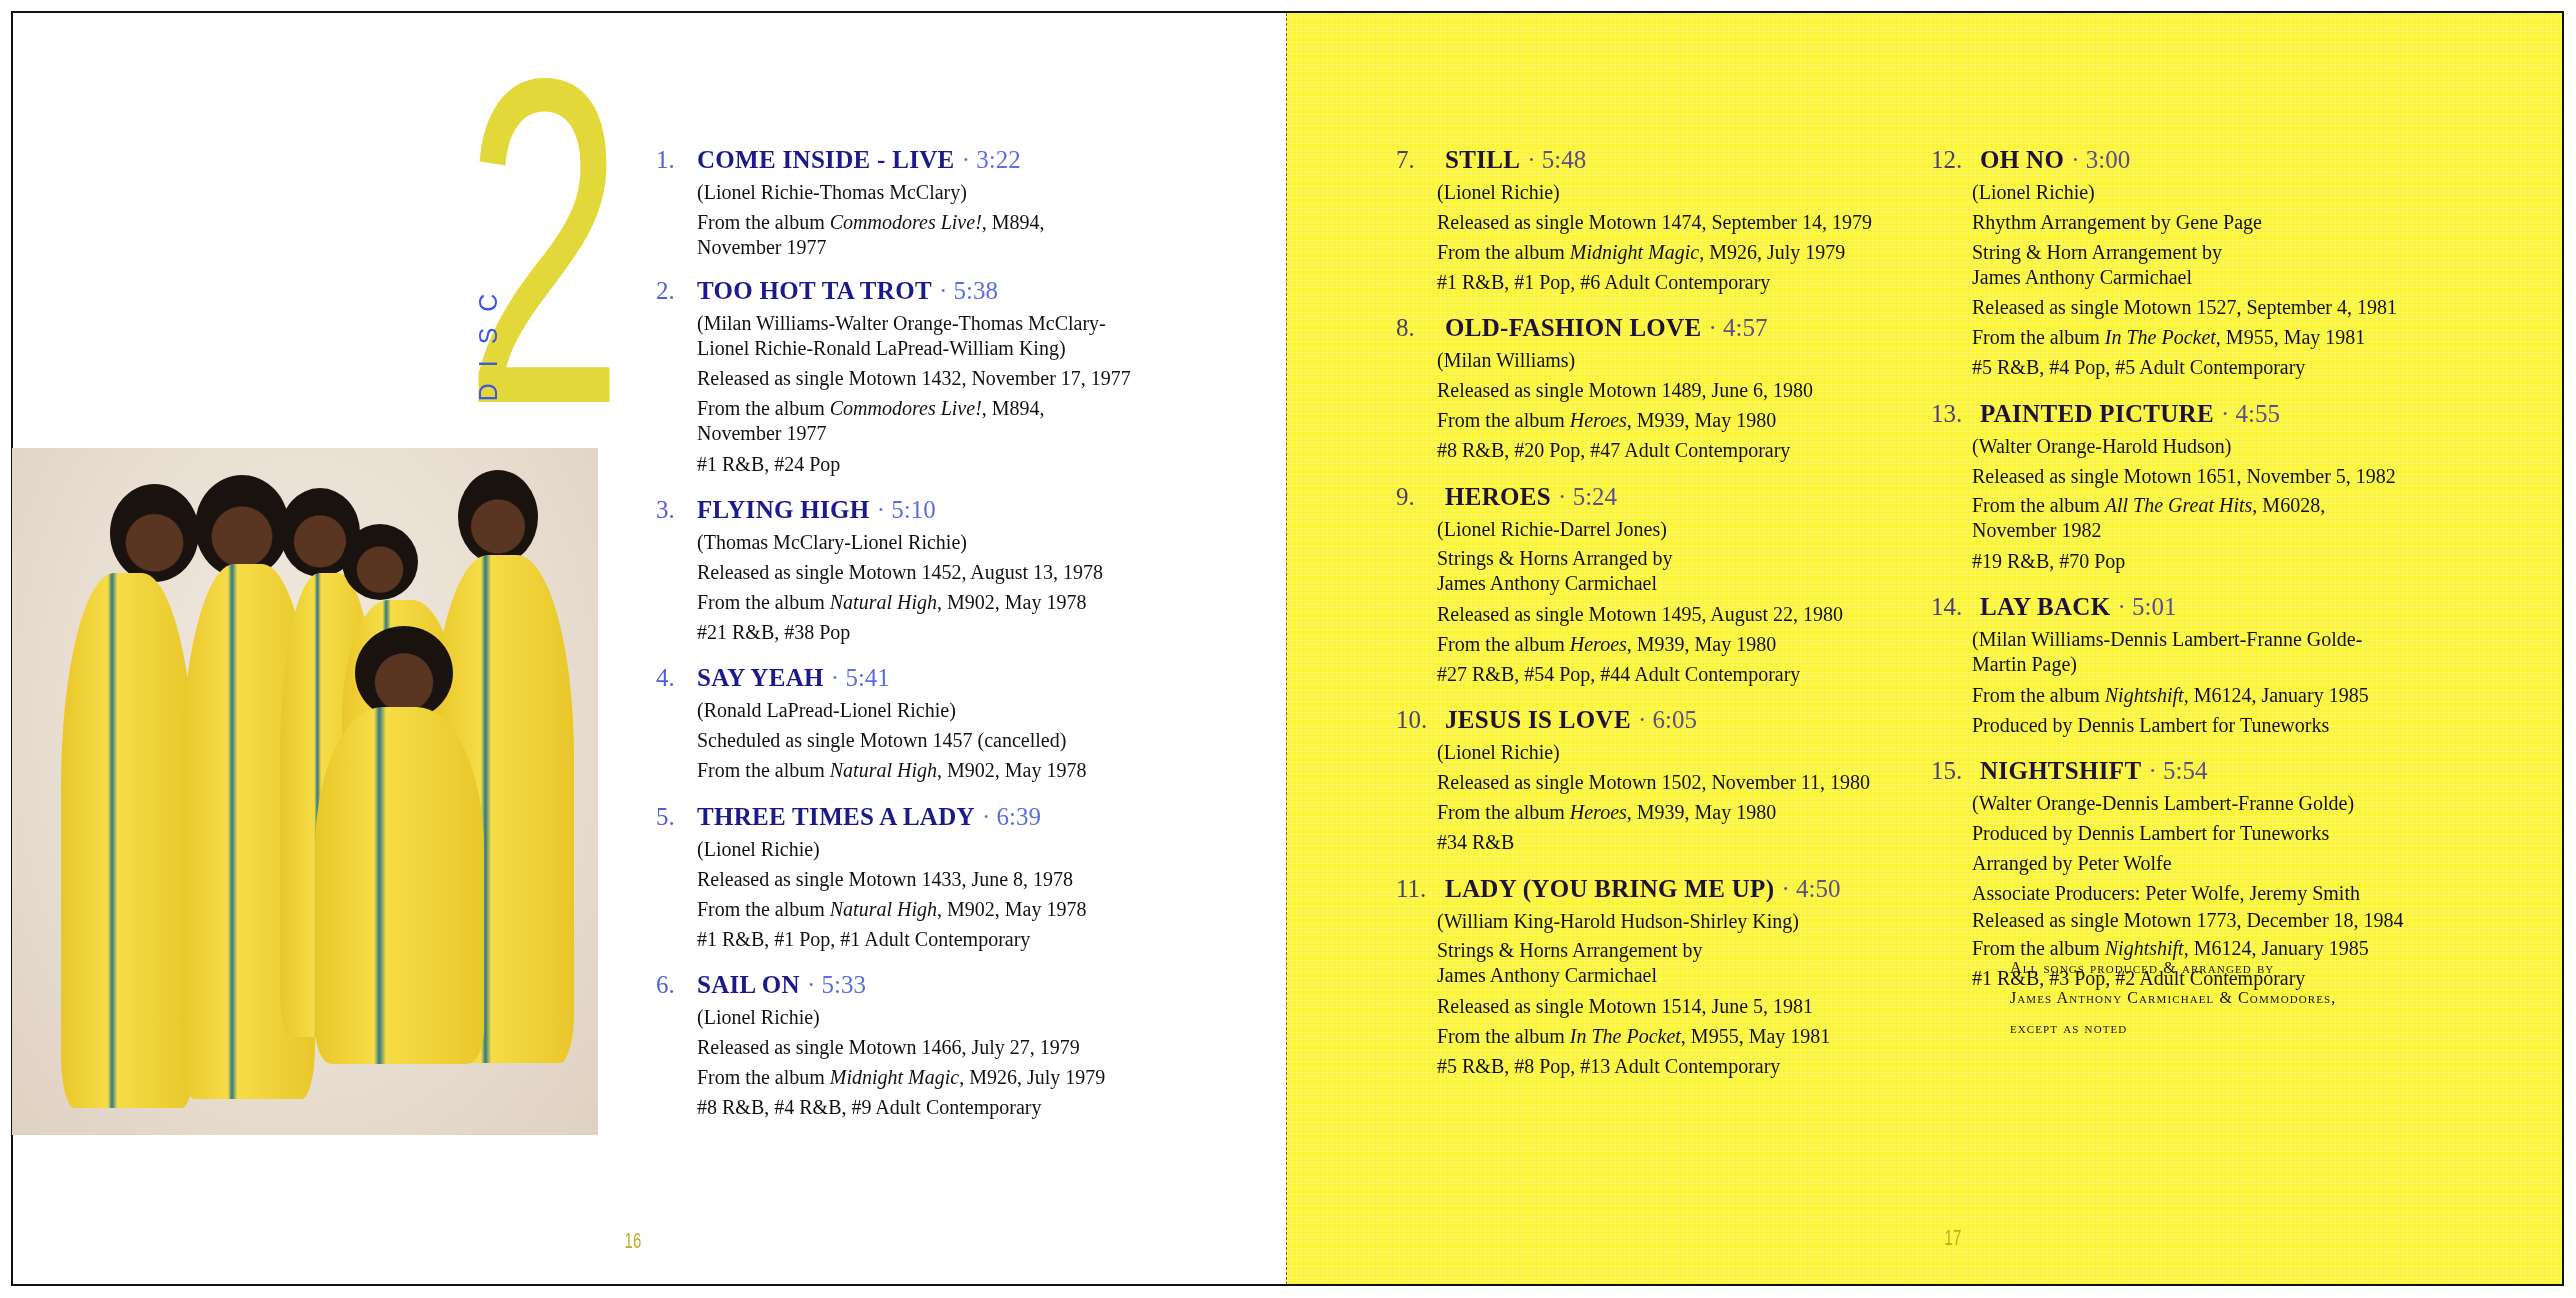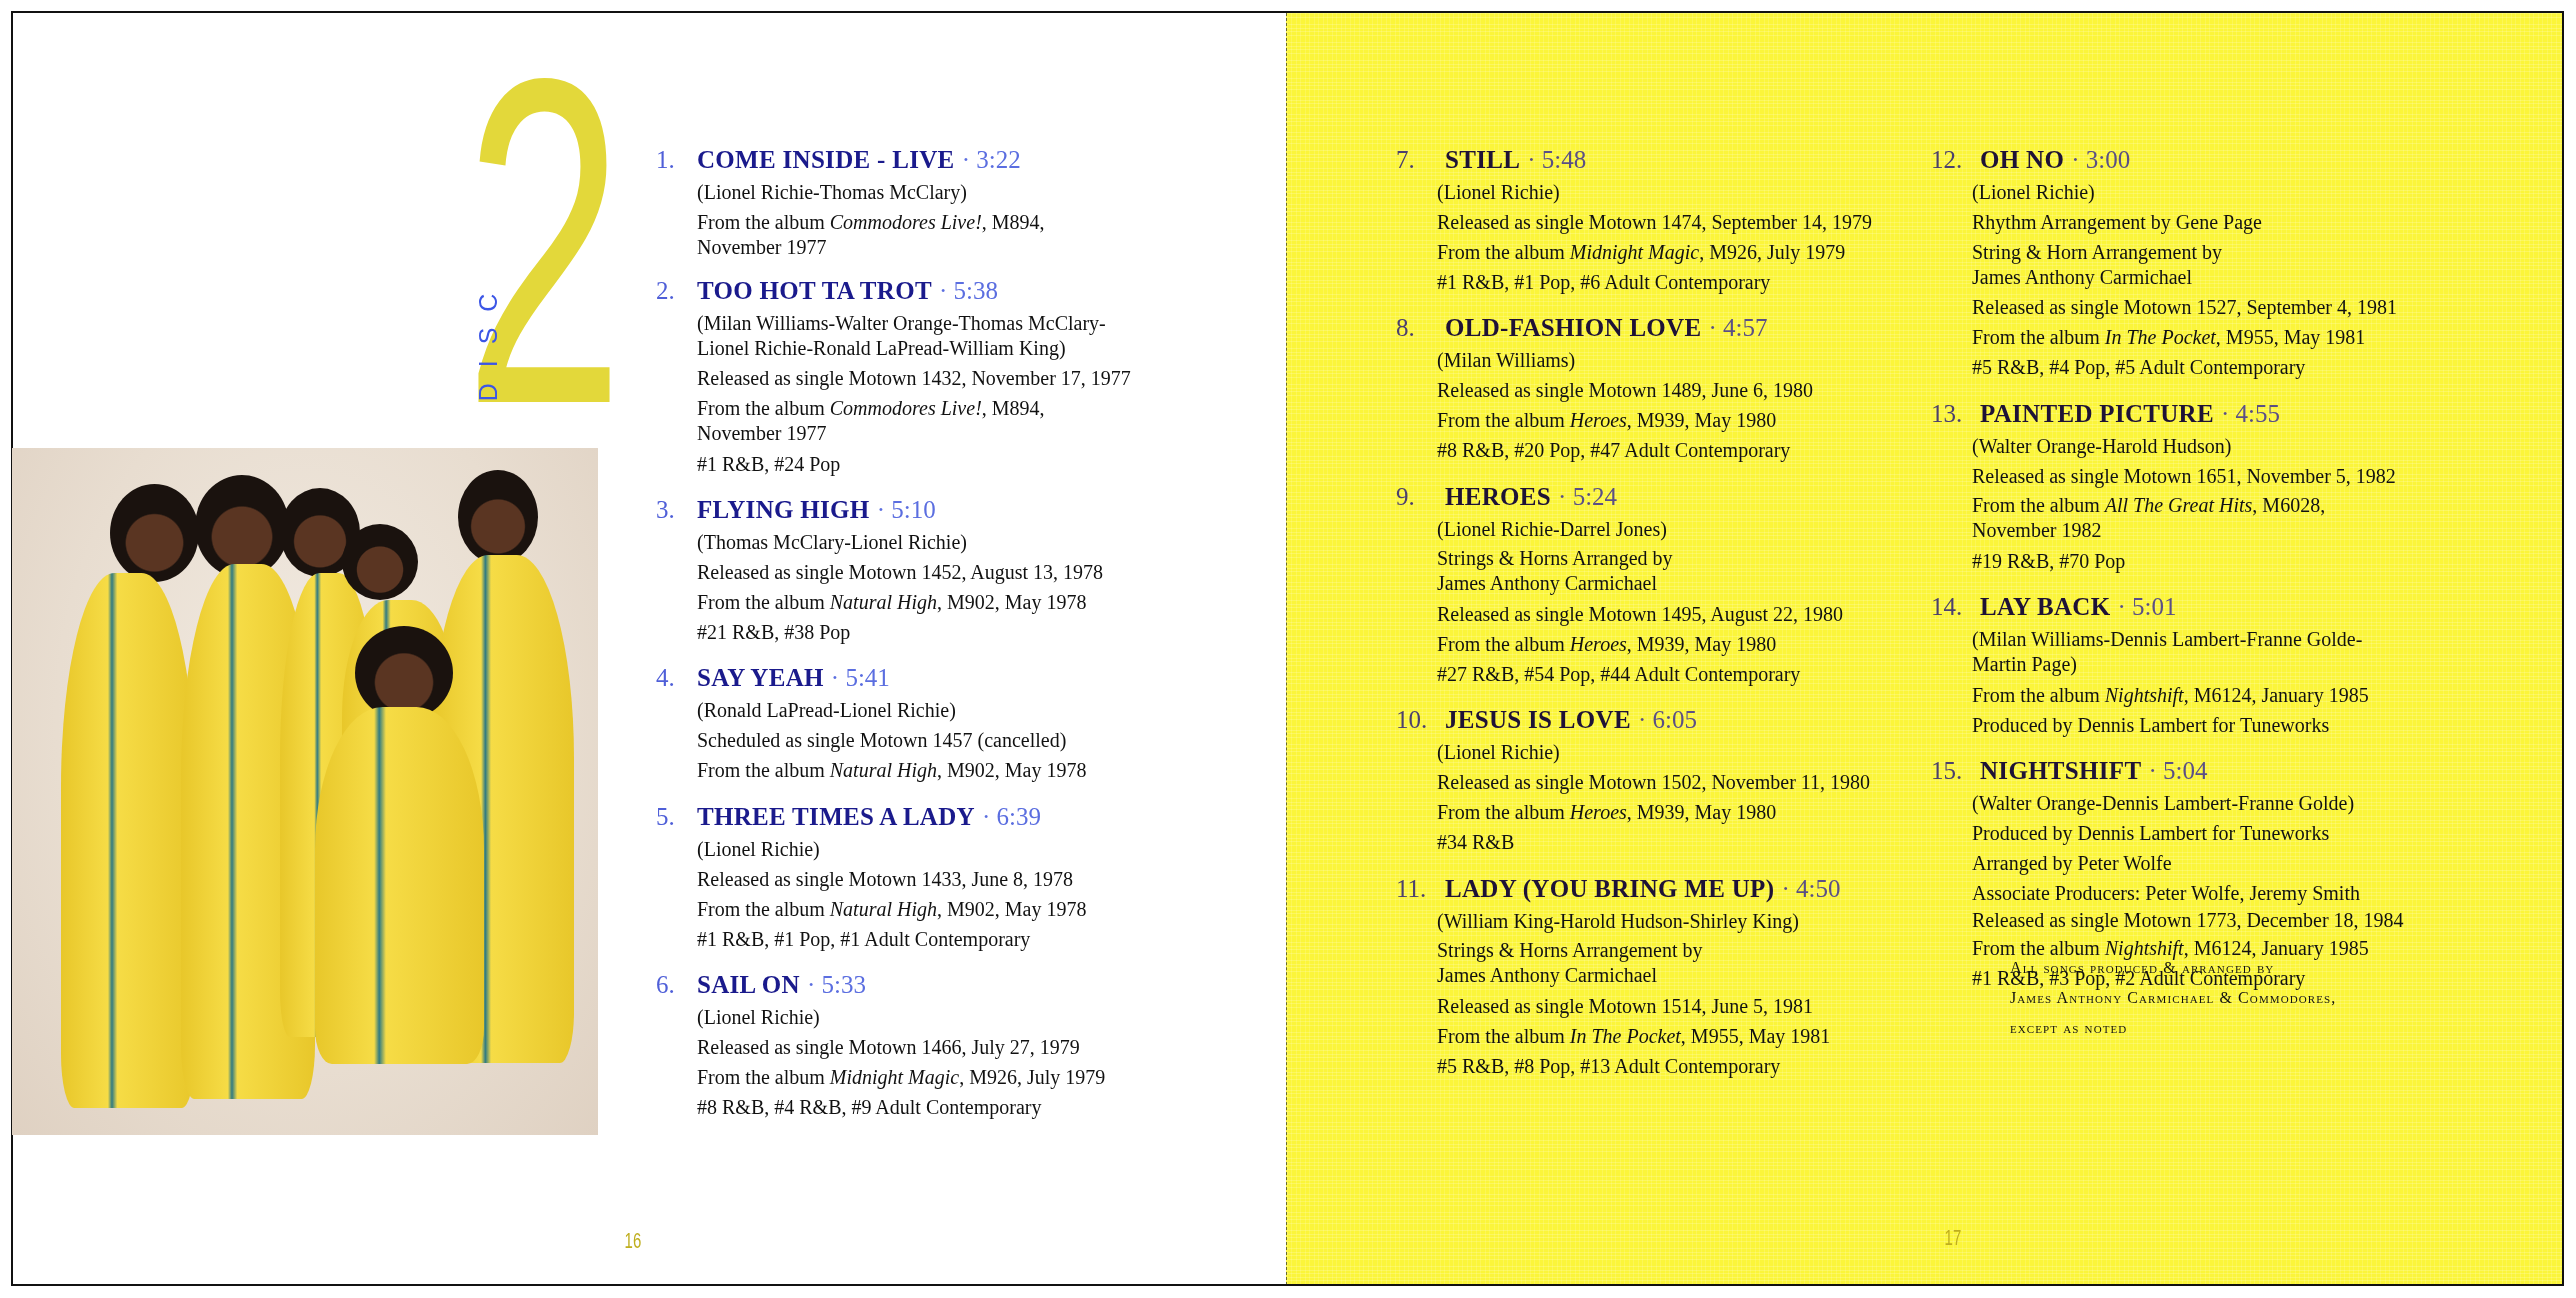--- a/index.html
+++ b/index.html
@@ -279,21 +279,21 @@
         <span class="track-dur">· 5:01</span>
       </div>
       <div class="track-line" style="line-height: 25px; margin: 2.7px 0px;">(Milan Williams-Dennis Lambert-Franne Golde-<br>Martin Page)</div>
       <div class="track-line">From the album <i>Nightshift</i>, M6124, January 1985</div>
       <div class="track-line">Produced by Dennis Lambert for Tuneworks</div>
     </div>
     <div class="track">
       <div class="track-head">
         <span class="track-num">15.</span>
         <span class="track-title">NIGHTSHIFT</span>
-        <span class="track-dur">· 5:04</span>
+        <span class="track-dur">· 5:54</span>
       </div>
       <div class="track-line">(Walter Orange-Dennis Lambert-Franne Golde)</div>
       <div class="track-line">Produced by Dennis Lambert for Tuneworks</div>
       <div class="track-line">Arranged by Peter Wolfe</div>
       <div class="track-line">Associate Producers: Peter Wolfe, Jeremy Smith</div>
       <div class="track-line tight">Released as single Motown 1773, December 18, 1984</div>
       <div class="track-line">From the album <i>Nightshift</i>, M6124, January 1985</div>
       <div class="track-line">#1 R&amp;B, #3 Pop, #2 Adult Contemporary</div>
     </div>
   </div>

